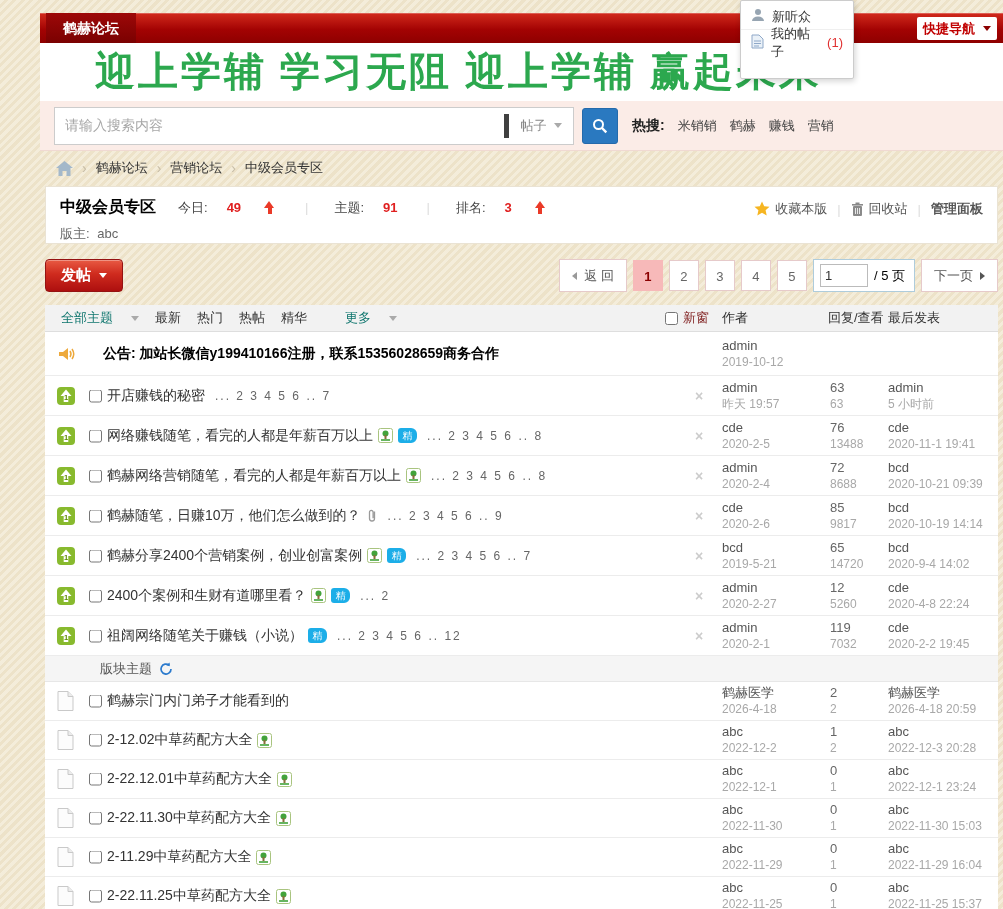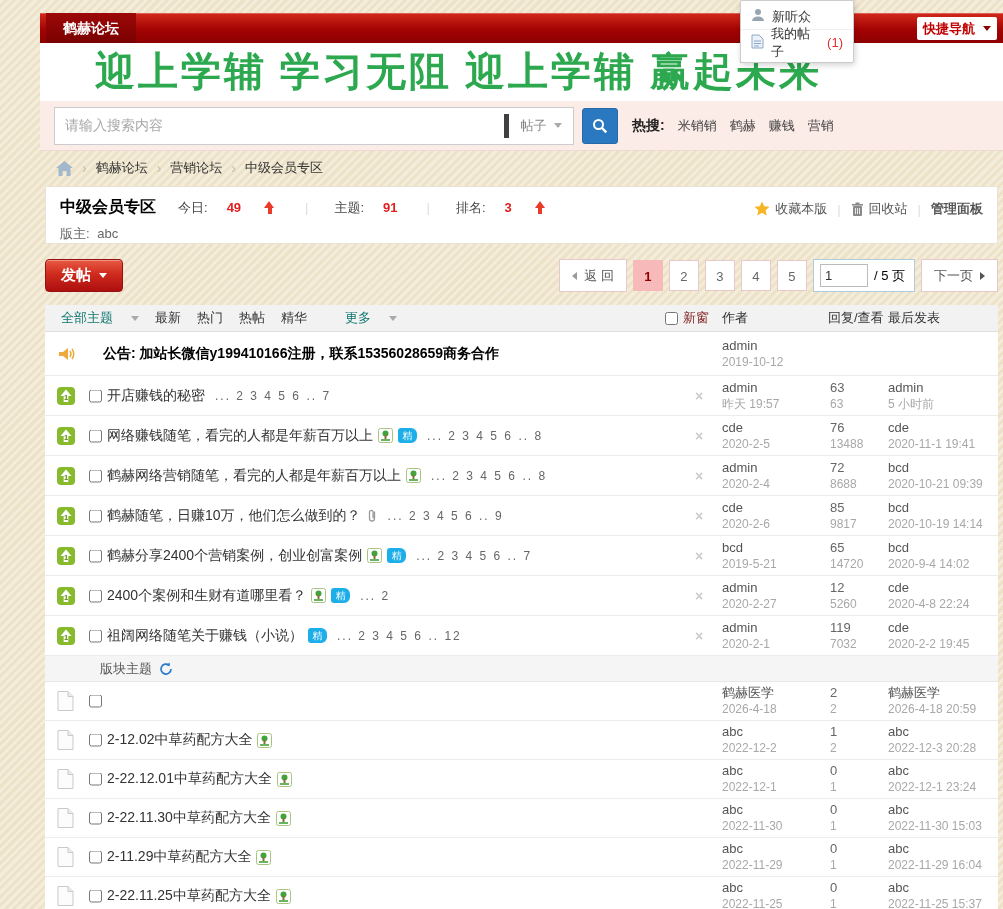--- a/index.html
+++ b/index.html
@@ -15,21 +15,21 @@
     background:linear-gradient(#d22a1c,#a30303 55%,#8e0000);box-shadow:inset 0 1px 0 rgba(255,255,255,.25);}
   .forum-tab{display:inline-block;height:30px;line-height:30px;padding:0 17px;margin-left:6px;
     background:linear-gradient(#9d0808,#7a0101);color:#fff;font-weight:bold;font-size:14px;}
   .quick-nav{position:absolute;right:6px;top:4px;height:23px;display:flex;align-items:center;gap:8px;
     background:#fff;border:none;border-radius:2px;padding:0 6px;color:#c00000;font-weight:bold;font-size:13px;cursor:pointer;}
   .caret{display:inline-block;width:0;height:0;border-left:4px solid transparent;border-right:4px solid transparent;border-top:5px solid #8b0000;}
   .caret.gray{border-top-color:#aaa;}
   .caret.white{border-top-color:#fff;}
   
   .user-dropdown{position:absolute;left:740px;top:0;width:112px;background:#fff;border:1px solid #ccc;border-radius:2px;
-    box-shadow:1px 2px 6px rgba(0,0,0,.18);z-index:30;padding:3px 0 7px;}
+    box-shadow:1px 2px 6px rgba(0,0,0,.18);z-index:30;padding:3px 0 23px;}
   .ud-item{height:25px;display:flex;align-items:center;gap:7px;padding:0 10px;font-size:13px;color:#333;cursor:pointer;}
   .ud-item.bt{border-top:1px solid #efefef;}
   .red{color:#e03030;}
   
   .banner{position:absolute;top:43px;left:40px;right:0;height:58px;background:#fff;
     font-family:"Liberation Serif", serif;font-weight:bold;font-size:40px;line-height:58px;
     color:#2ca84e;padding-left:55px;letter-spacing:3px;white-space:nowrap;overflow:hidden;box-sizing:border-box;}
   
   .search-row{position:absolute;top:101px;left:40px;right:0;height:50px;background:#fbece7;
     border-bottom:1px solid #f0d9d2;display:flex;align-items:center;padding-left:14px;box-sizing:border-box;}
@@ -498,20 +498,23 @@
         </svg></span>
   </div>
 
   <div>
       <div class="trow normal">
         <span class="cell-icon"><svg width="17" height="21" viewBox="0 0 17 21">
             <path d="M1 1 H11 L16 6 V20 H1 Z" fill="#fcfcfc" stroke="#c9c9c9"></path>
             <path d="M11 1 V6 H16" fill="#ececec" stroke="#c9c9c9"></path>
           </svg></span>
         <input class="cell-check" type="checkbox" style="">
+        <div class="cell-title">
+          <a class="t-link">鹤赫宗门内门弟子才能看到的</a>
+        </div>
         <div class="cell-author">
           <a class="l1">鹤赫医学</a>
           <span class="l2">2026-4-18</span>
         </div>
         <div class="cell-replies">
           <span class="l1">2</span>
           <span class="l2">2</span>
         </div>
         <div class="cell-last">
           <a class="l1">鹤赫医学</a>

